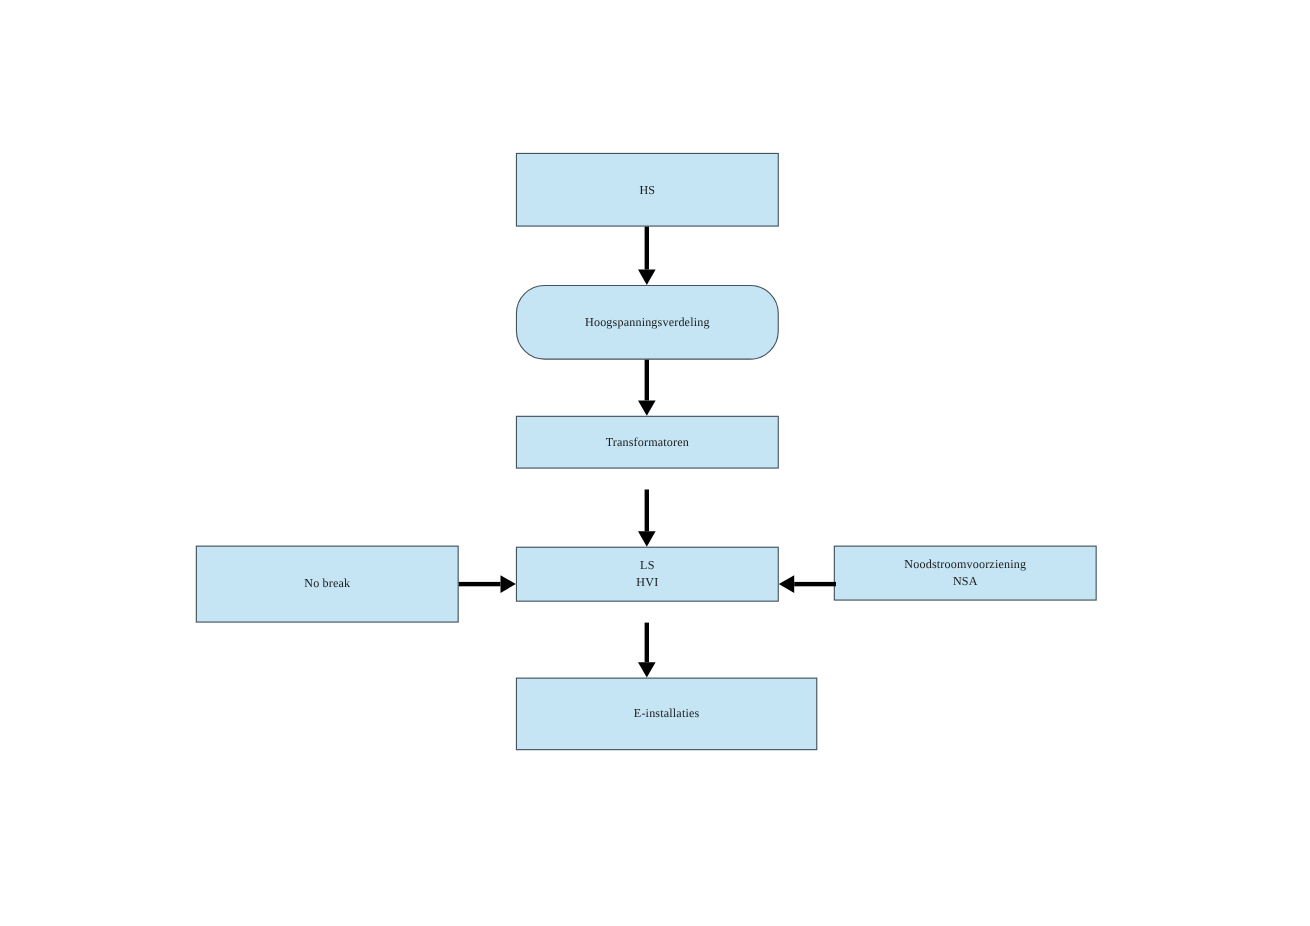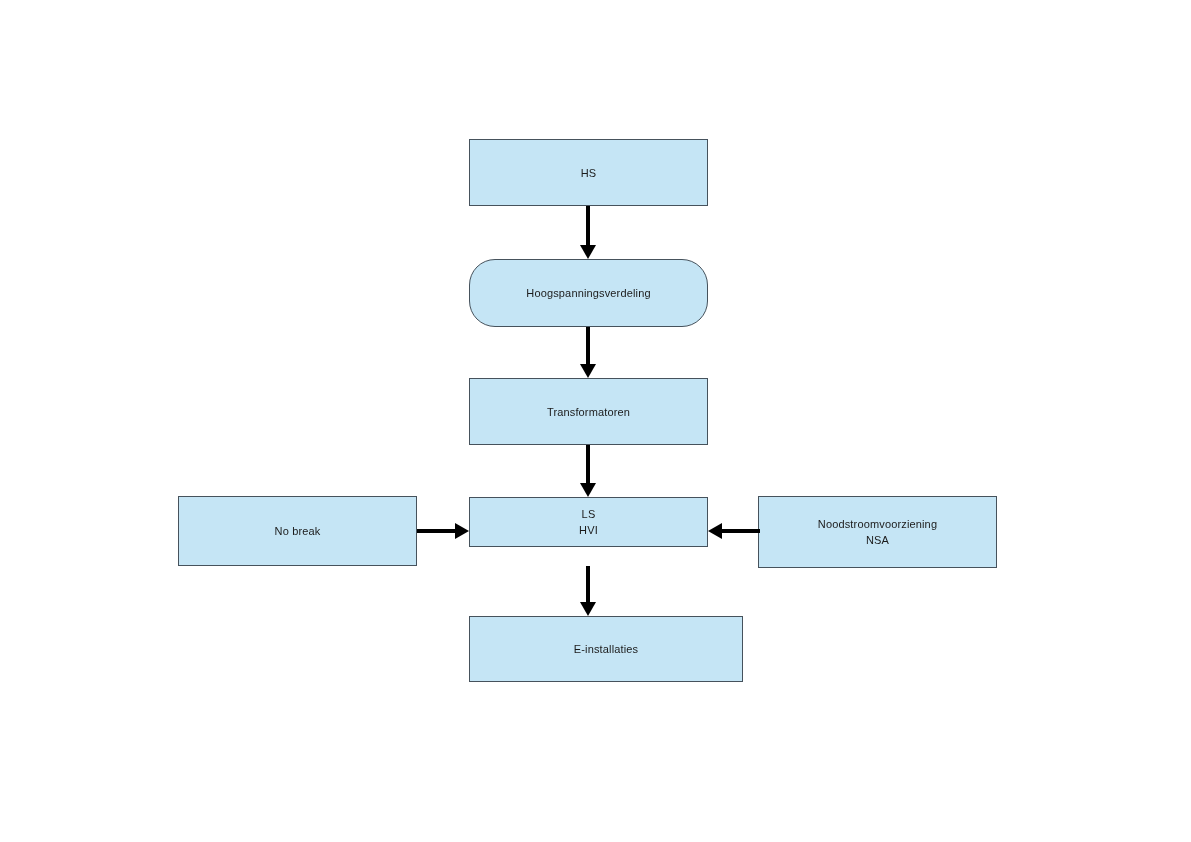--- a/index.html
+++ b/index.html
@@ -27,21 +27,21 @@
     align-items: center;
     justify-content: center;
     text-align: center;
   }
   .node .label {
     font-size: 11px;
     line-height: 16px;
     color: #1b1b1b;
     letter-spacing: 0.15px;
     white-space: pre-line;
-    font-family: Liberation Sans, sans-serif;
+    font-family: Liberation Serif, serif;
   }
   
   .arrow {
     position: absolute;
   }
   .arrow-v .stem {
     position: absolute;
     left: 50%;
     top: 0;
     transform: translateX(-50%);
@@ -86,34 +86,34 @@
 <div id="canvas">
 
   <div class="node" style="left:469px; top:139px; width:239px; height:67px;">
     <span class="label">HS</span>
   </div>
 
   <div class="node" style="left:469px; top:259px; width:239px; height:68px;border-radius:26px;">
     <span class="label">Hoogspanningsverdeling</span>
   </div>
 
-  <div class="node" style="left:469px; top:378px; width:239px; height:67px;">
+  <div class="node" style="left:469px; top:378px; width:239px; height:48px;">
     <span class="label">Transformatoren</span>
   </div>
 
   <div class="node" style="left:178px; top:496px; width:239px; height:70px;">
     <span class="label">No break</span>
   </div>
 
   <div class="node" style="left:469px; top:497px; width:239px; height:50px;">
     <span class="label">LS
 HVI</span>
   </div>
 
-  <div class="node" style="left:758px; top:496px; width:239px; height:72px;">
+  <div class="node" style="left:758px; top:496px; width:239px; height:50px;">
     <span class="label">Noodstroomvoorziening
 NSA</span>
   </div>
 
   <div class="node" style="left:469px; top:616px; width:274px; height:66px;">
     <span class="label">E-installaties</span>
   </div>
 
   <div class="arrow arrow-v" style="left:578px; top:206px; width:20px; height:53px;">
     <div class="stem" style="height:39px;"></div>

